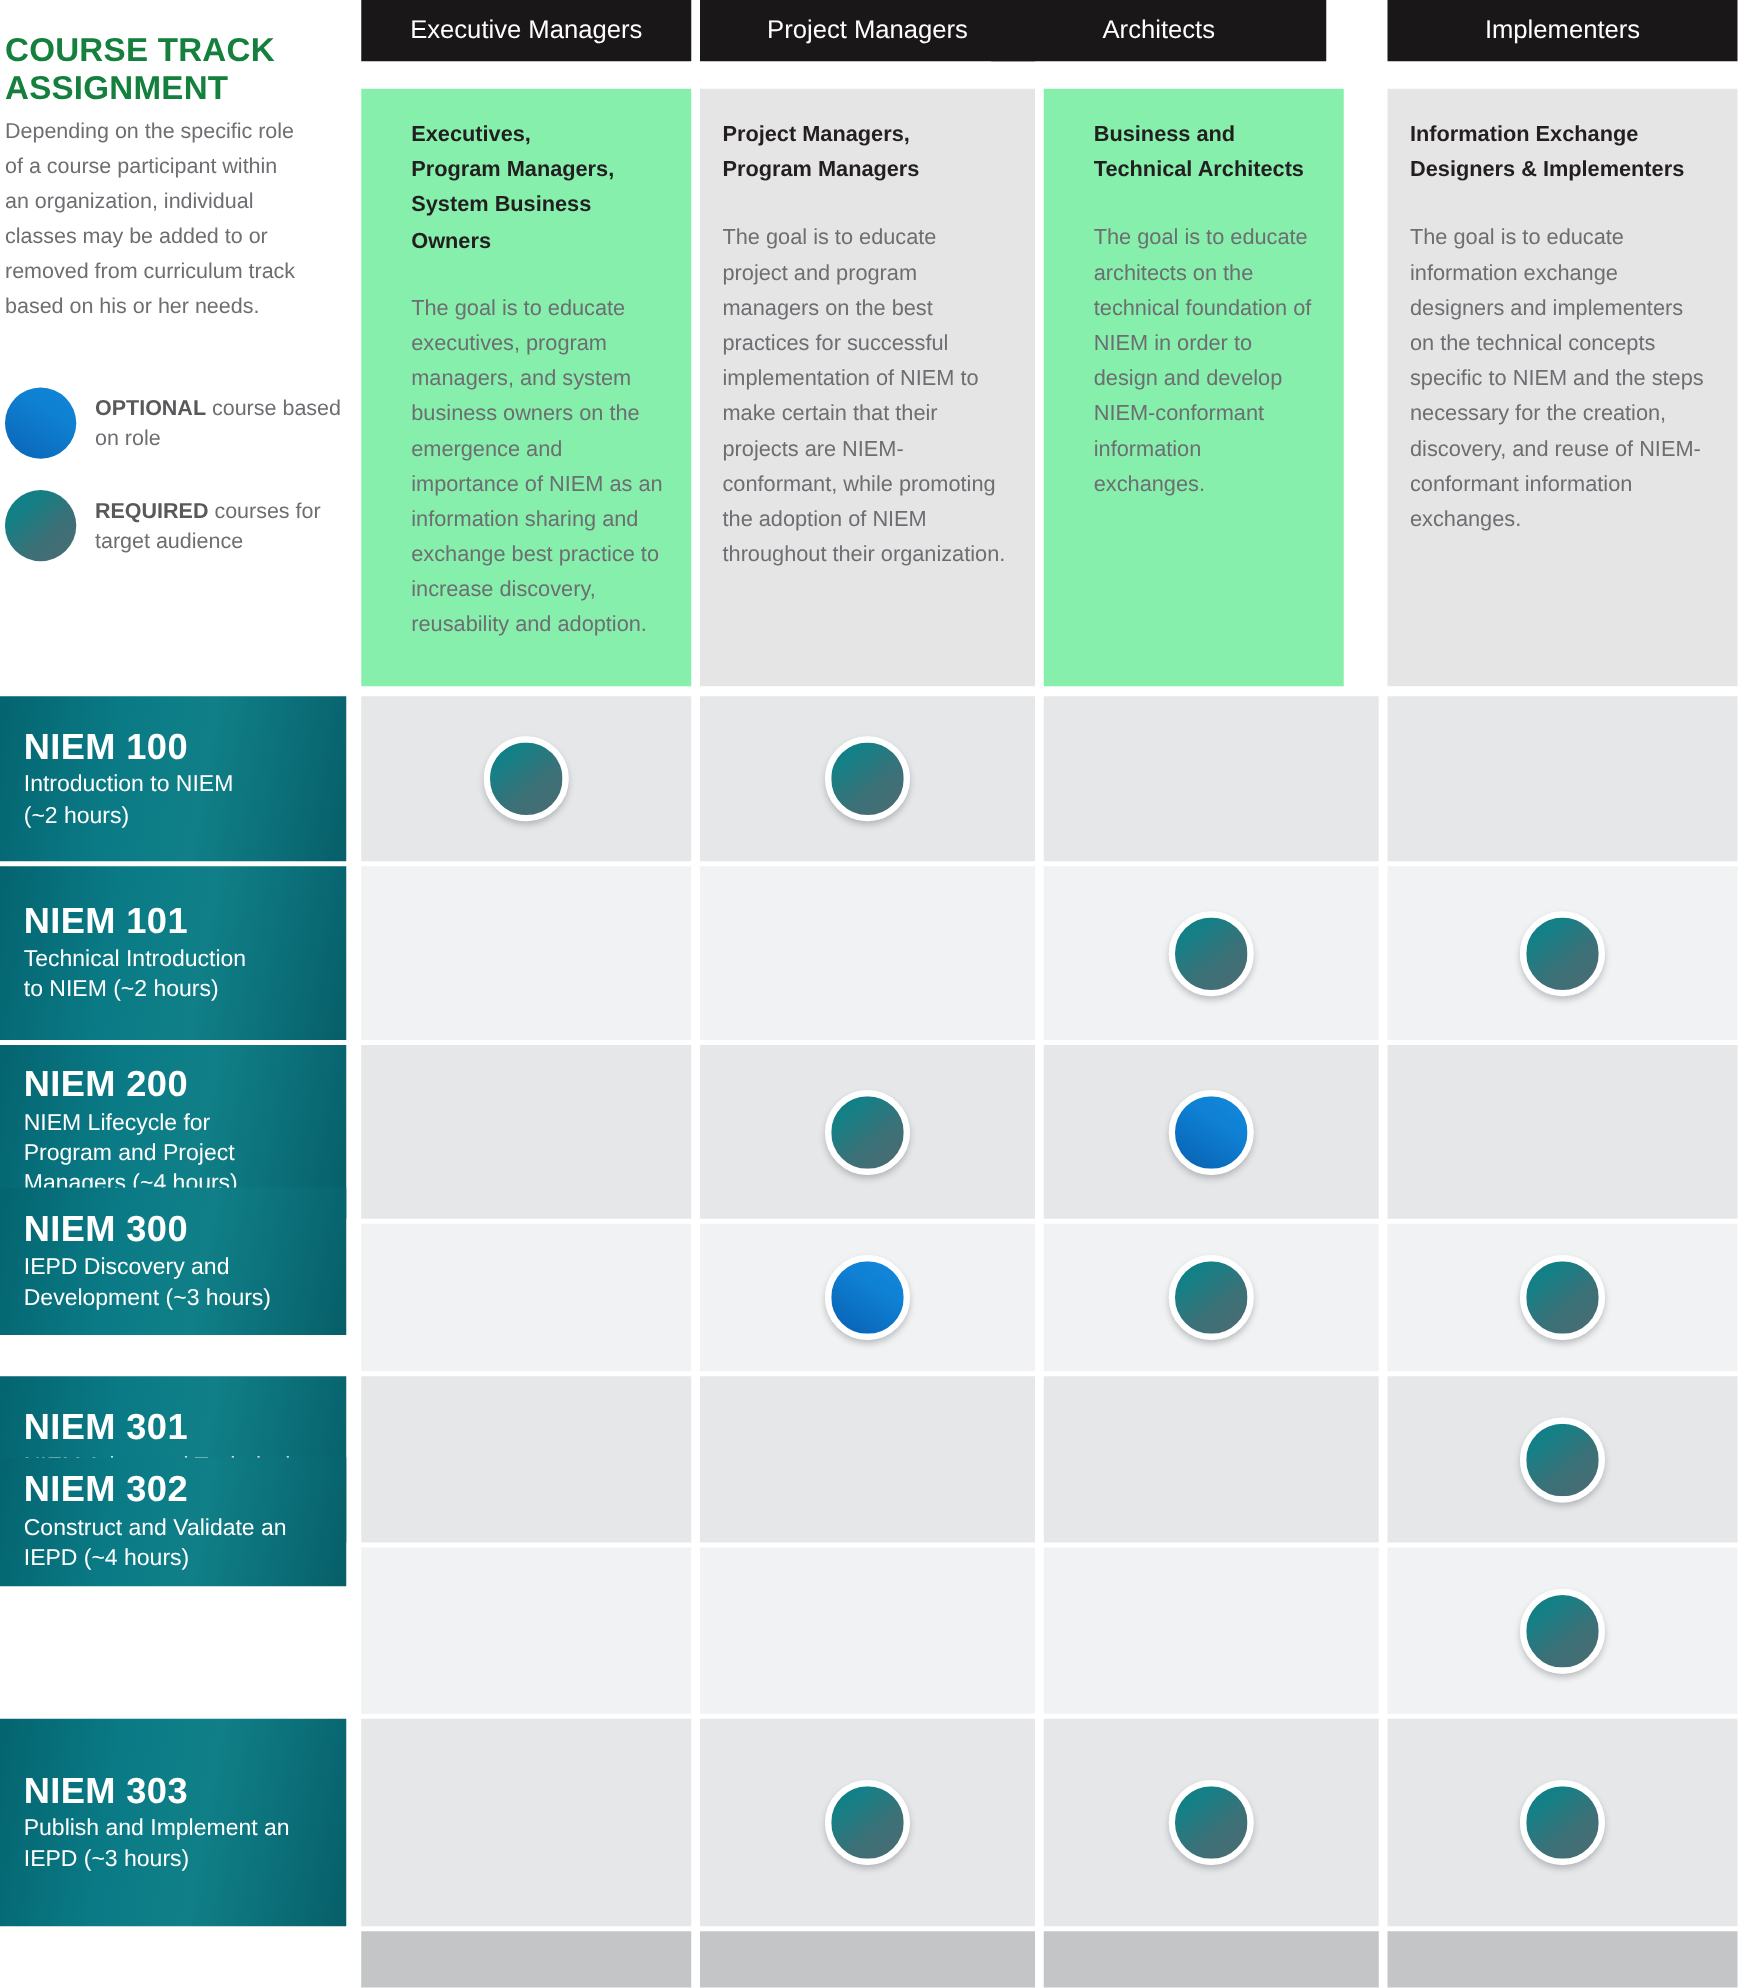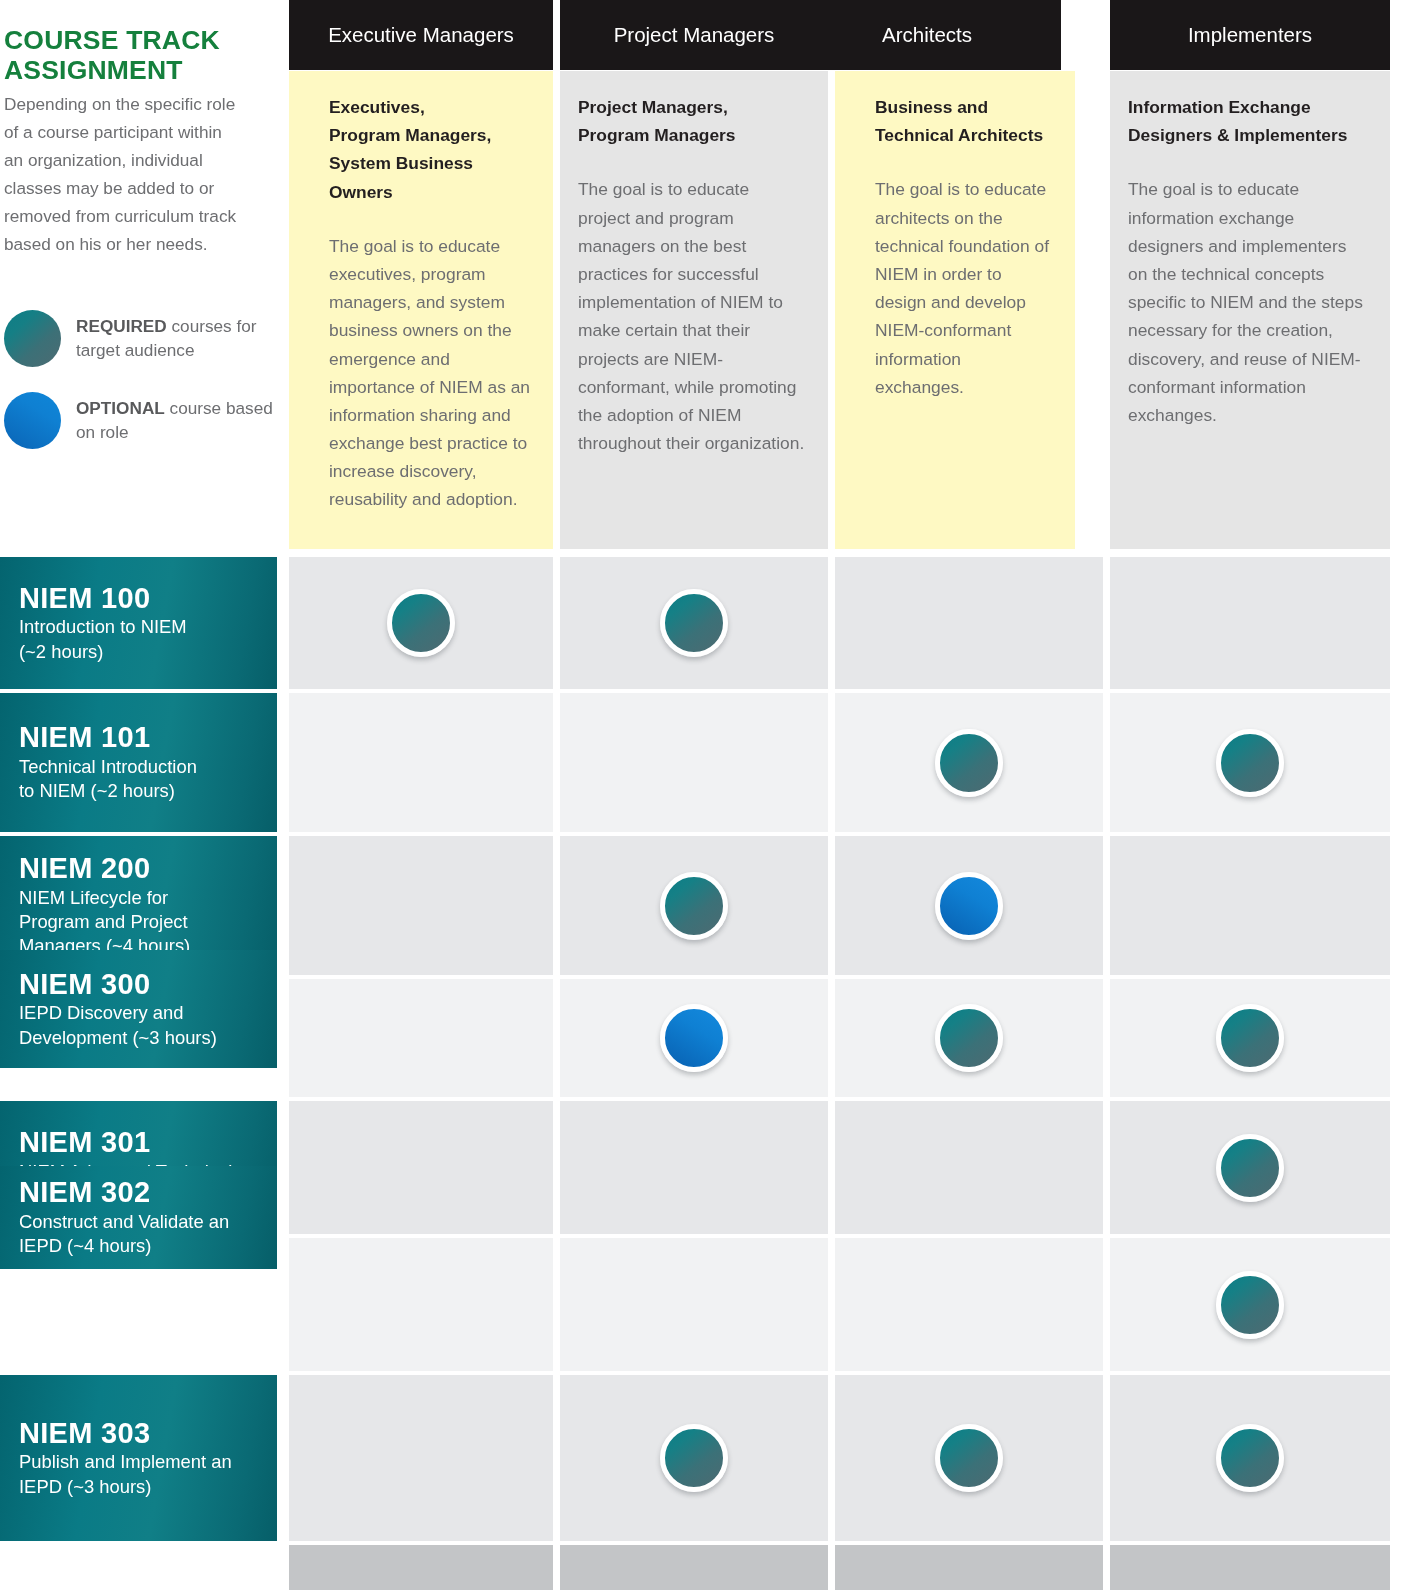--- a/index.html
+++ b/index.html
@@ -79,41 +79,41 @@
   }
   .legend-text b {
     color: #58595b;
     font-weight: bold;
   }
 
   
   .col-head {
     position: absolute;
     top: 0;
-    height: 70px;
+    height: 49px;
     background: #1a1718;
     display: flex;
     align-items: center;
     justify-content: center;
   }
   .col-head span {
     color: #ffffff;
     font-size: 20.5px;
     line-height: 1;
   }
 
   
   .desc {
     position: absolute;
     top: 71px;
     height: 478px;
     box-sizing: border-box;
     padding: 22px 22px 0 18px;
   }
-  .desc-a { background: #fef9c3; padding-left: 40px; }
+  .desc-a { background: #86efac; padding-left: 40px; }
   .desc-b { background: #e5e5e5; }
   .desc-title {
     font-size: 17.4px;
     font-weight: bold;
     line-height: 1.62;
     color: #231f20;
     margin: 0 0 26px 0;
     white-space: pre-line;
   }
   .desc-body {
@@ -190,26 +190,26 @@
 <div class="page">
 
   <div class="intro">
     <div class="intro-title">COURSE TRACK
 ASSIGNMENT</div>
     <p class="intro-body">Depending on the specific role of a course participant within an organization, individual classes may be added to or removed from curriculum track based on his or her needs.</p>
   </div>
 
   <div class="legend">
     <div class="legend-row">
+      <div class="legend-dot dot-optional"></div>
+      <div class="legend-text"><b>OPTIONAL</b><span> course based on role</span></div>
+    </div>
+    <div class="legend-row">
       <div class="legend-dot dot-required"></div>
       <div class="legend-text"><b>REQUIRED</b><span> courses for target audience</span></div>
-    </div>
-    <div class="legend-row">
-      <div class="legend-dot dot-optional"></div>
-      <div class="legend-text"><b>OPTIONAL</b><span> course based on role</span></div>
     </div>
   </div>
 
   <div id="grid-root">
       <div class="col-head" style="left:289px;width:264px;">
         <span>Executive Managers</span>
       </div>
       <div class="col-head" style="left:560px;width:268px;">
         <span>Project Managers</span>
       </div>

